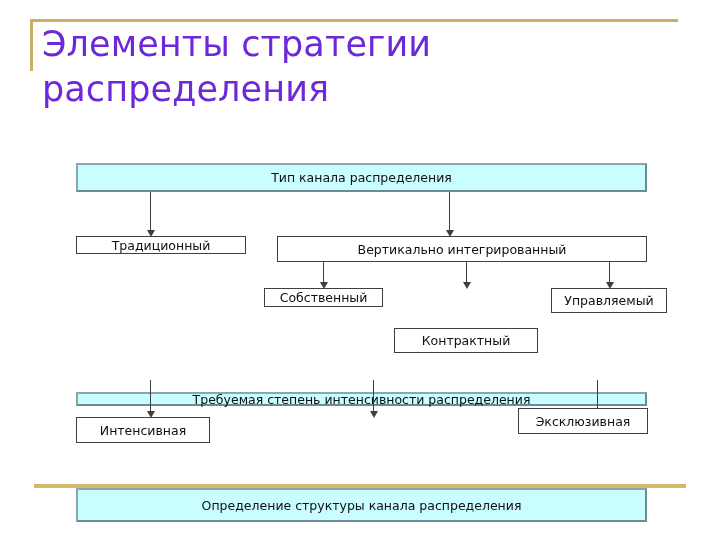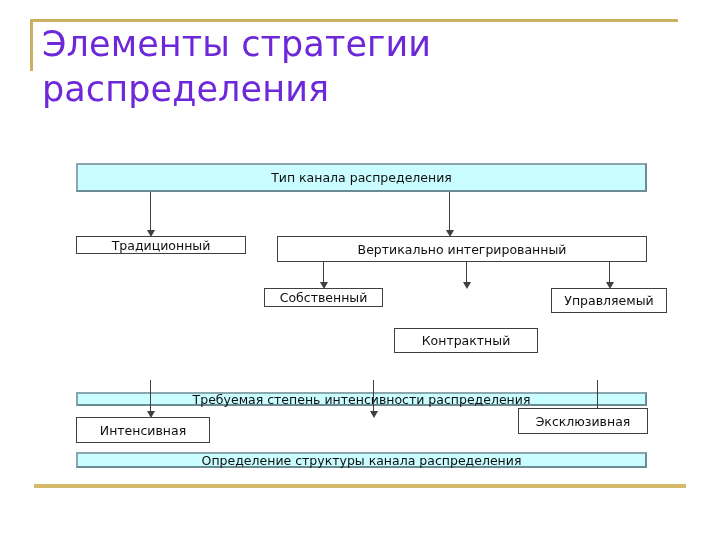--- a/index.html
+++ b/index.html
@@ -140,15 +140,15 @@
   <div class="arrowhead" style="left:370px; top:411px;"></div>
 
   <div class="vline" style="left:597px; top:380px; height:34px;"></div>
   <div class="arrowhead" style="left:594px; top:411px;"></div>
 
   <div class="node" style="left:76px; top:417px; width:134px; height:26px;">Интенсивная</div>
 
 
   <div class="node" style="left:518px; top:408px; width:130px; height:26px;">Эксклюзивная</div>
 
-  <div class="node header" style="left:76px; top:452px; width:571px; height:16px;">Определение структуры канала распределения</div>
+  <div class="node header" style="left:76px; top:488px; width:571px; height:34px;">Определение структуры канала распределения</div>
 
 </div>
 
 </body></html>

